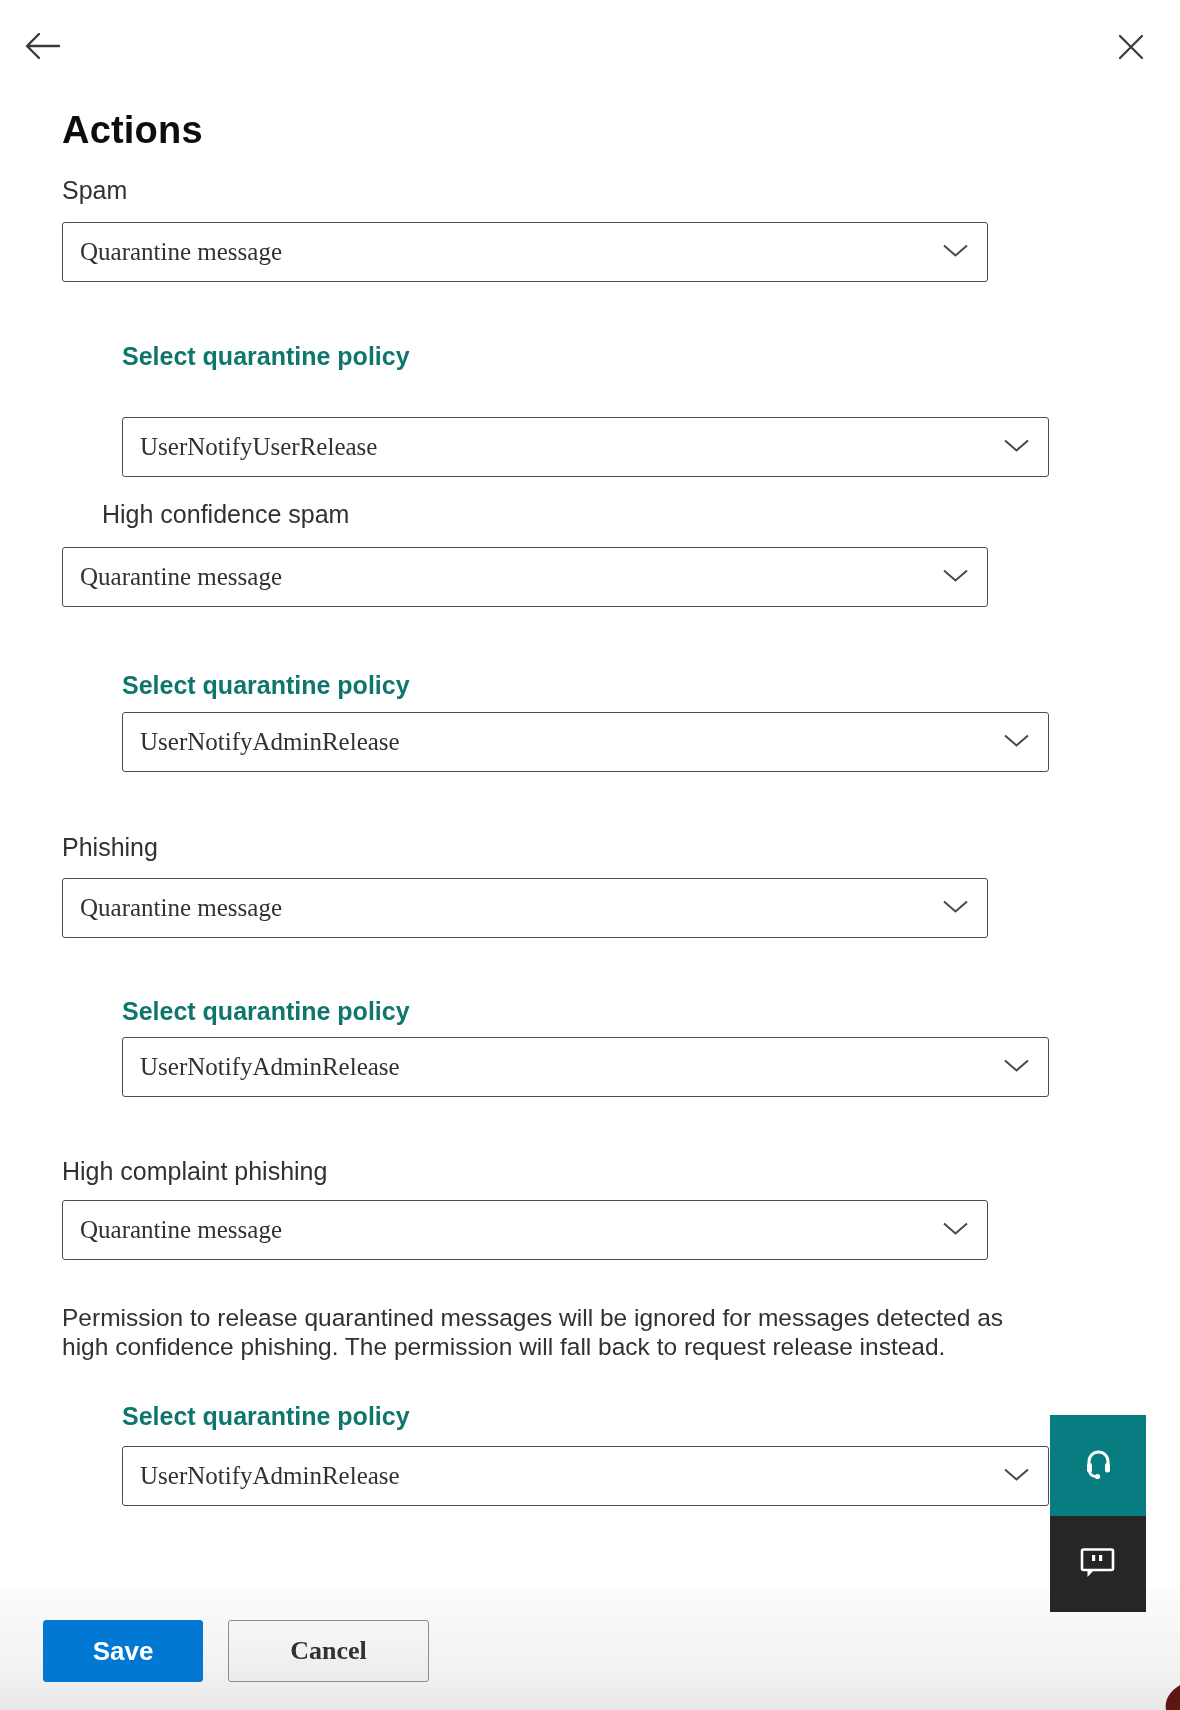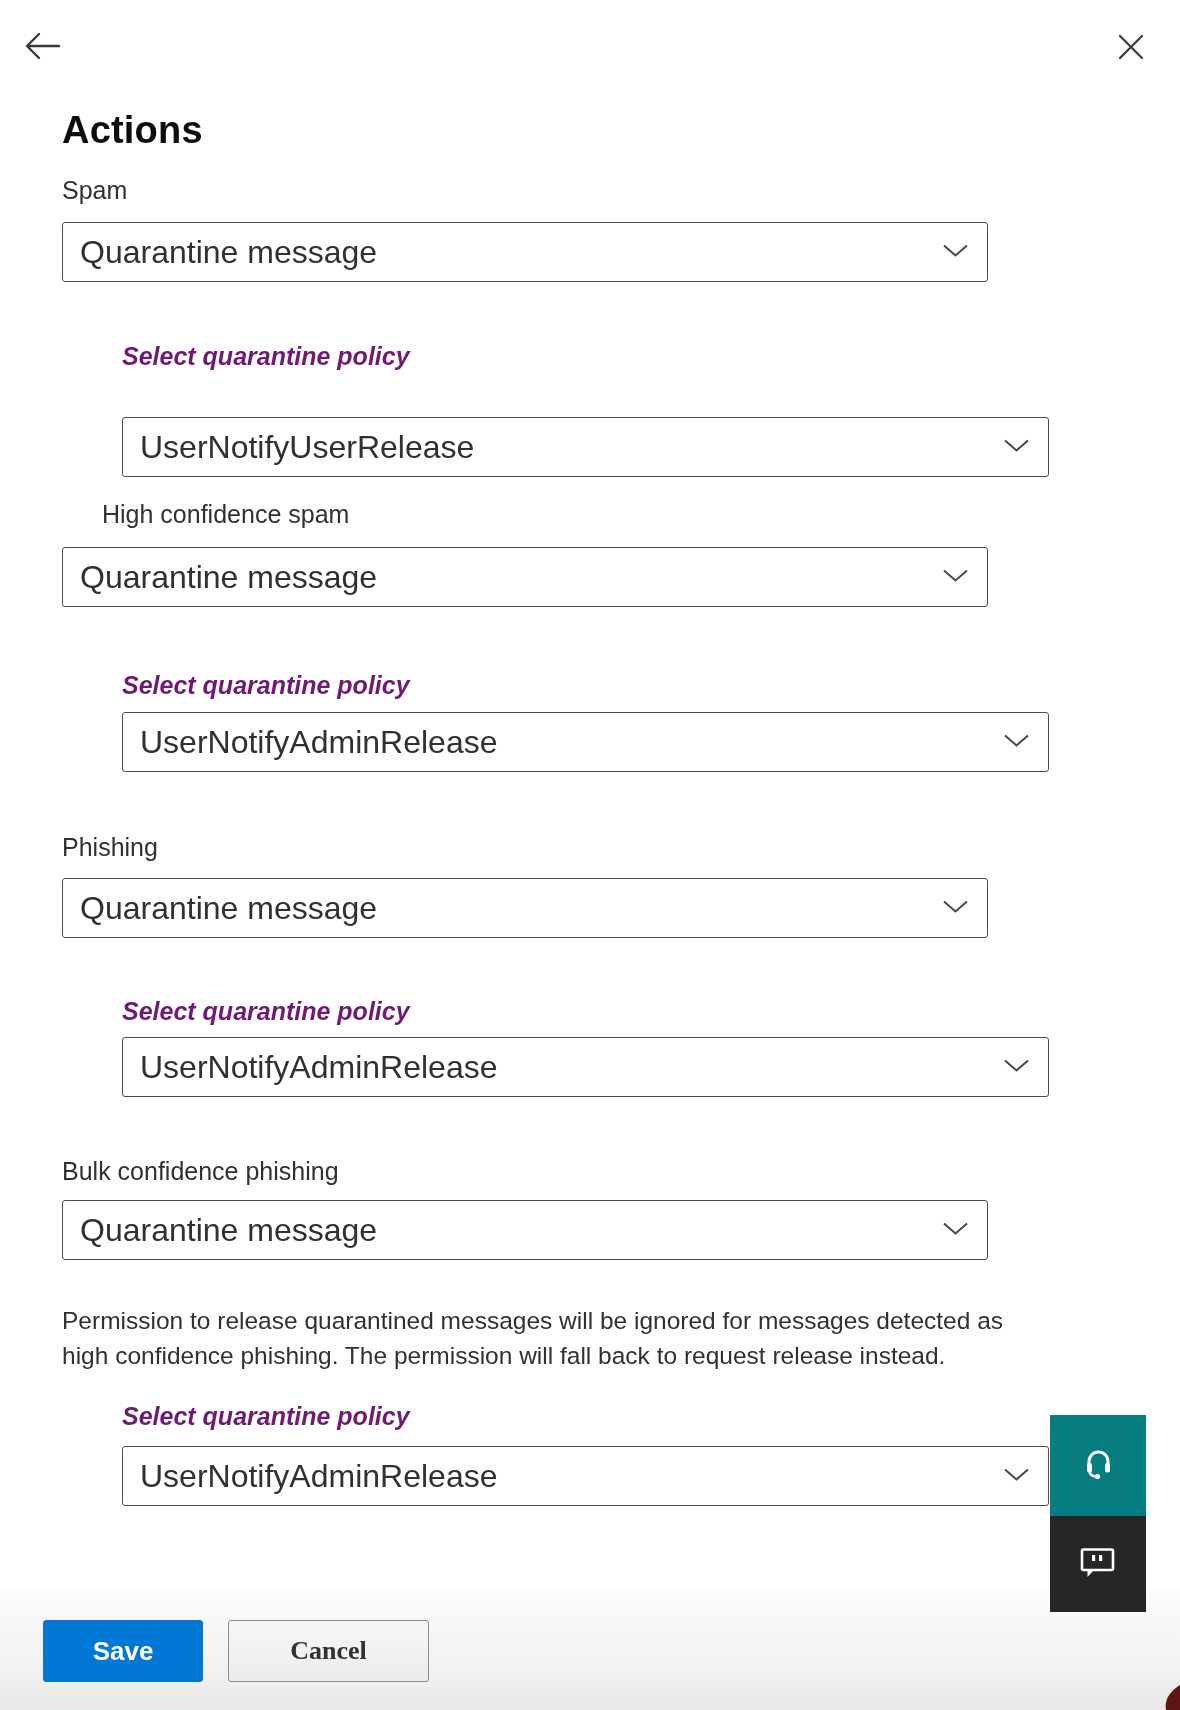--- a/index.html
+++ b/index.html
@@ -3,31 +3,31 @@
 <meta charset="utf-8">
 <style>
   html,body{margin:0;padding:0;background:#fff;}
   .screen{
     position:relative; width:1180px; height:1710px; overflow:hidden;
     background:#fff; font-family:"Liberation Sans", sans-serif; color:#323130;
   }
   .icon-btn{position:absolute; background:none; border:none; padding:0; cursor:pointer; line-height:0;}
   .title{position:absolute; left:62px; top:100px; font-size:38px; font-weight:700; color:#0d0d0d; letter-spacing:.2px;margin-top:9px;}
   .sec-label{position:absolute; left:62px; font-size:25px; font-weight:400; color:#323130;}
-  .pol-label{position:absolute; left:122px; font-size:25px; font-weight:600; color:#701a75;font-style:italic;}
+  .pol-label{position:absolute; left:122px; font-size:25px; font-weight:600; color:#0f766e;}
   .combo{
     position:absolute; box-sizing:border-box; height:60px; background:#fff;
     border:1.5px solid var(--border,#4f4d4b); border-radius:3px;
     display:flex; align-items:center; justify-content:space-between;
     padding:0 18px 0 17px; cursor:pointer;
   }
   .combo.main{left:62px; width:926px;}
   .combo.nested{left:122px; width:927px;}
-  .combo .val{font-size:32px; color:#323130; white-space:nowrap;}
-  .note{position:absolute; left:62px; top:1303px; width:985px; font-size:24.5px; line-height:35px; color:#323130;}
+  .combo .val{font-size:25px; color:#323130; white-space:nowrap;font-family:Liberation Serif, serif;}
+  .note{position:absolute; left:62px; top:1303px; width:985px; font-size:24.5px; line-height:29px; color:#323130;}
   .footer{
     position:absolute; left:0; top:1588px; width:1180px; height:122px; z-index:2;
     background:linear-gradient(180deg, rgba(252,252,252,.97) 0%, #f1f1f1 70%, #e8e8e8 100%);
   }
   .btn{
     position:absolute; top:1620px; height:62px; z-index:3; border-radius:3px;
     font-family:"Liberation Sans", sans-serif; font-size:26px; font-weight:600;
     display:flex; align-items:center; justify-content:center; cursor:pointer; box-sizing:border-box;
   }
   .btn.save{left:43px; width:160px; background:var(--accent_blue,#0078d4); border:1px solid var(--accent_blue,#0078d4); color:#fff;}
@@ -113,21 +113,21 @@
   <div class="pol-label" style="top:997px;">Select quarantine policy</div>
   <div class="combo nested" style="top:1037px;">
     <span class="val">UserNotifyAdminRelease</span>
     <span>
       <svg width="27" height="15" viewBox="0 0 27 15">
           <polyline points="2,2.5 13.5,12.5 25,2.5" fill="none" stroke="#4a4846" stroke-width="2"></polyline>
         </svg>
     </span>
   </div>
 
-  <div class="sec-label" style="top:1157px;">Bulk confidence phishing</div>
+  <div class="sec-label" style="top:1157px;">High complaint phishing</div>
   <div class="combo main" style="top:1200px;">
     <span class="val">Quarantine message</span>
     <span>
       <svg width="27" height="15" viewBox="0 0 27 15">
           <polyline points="2,2.5 13.5,12.5 25,2.5" fill="none" stroke="#4a4846" stroke-width="2"></polyline>
         </svg>
     </span>
   </div>
   <div class="note">Permission to release quarantined messages will be ignored for messages detected as high confidence phishing. The permission will fall back to request release instead.</div>
   <div class="pol-label" style="top:1402px;">Select quarantine policy</div>

